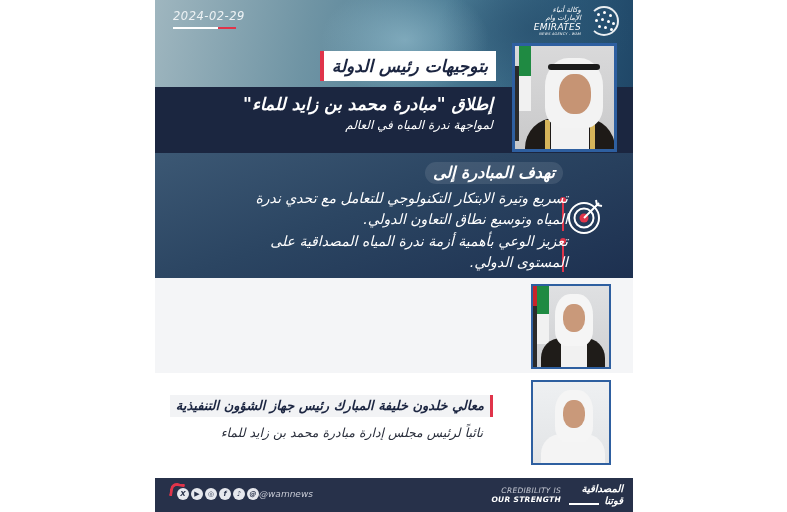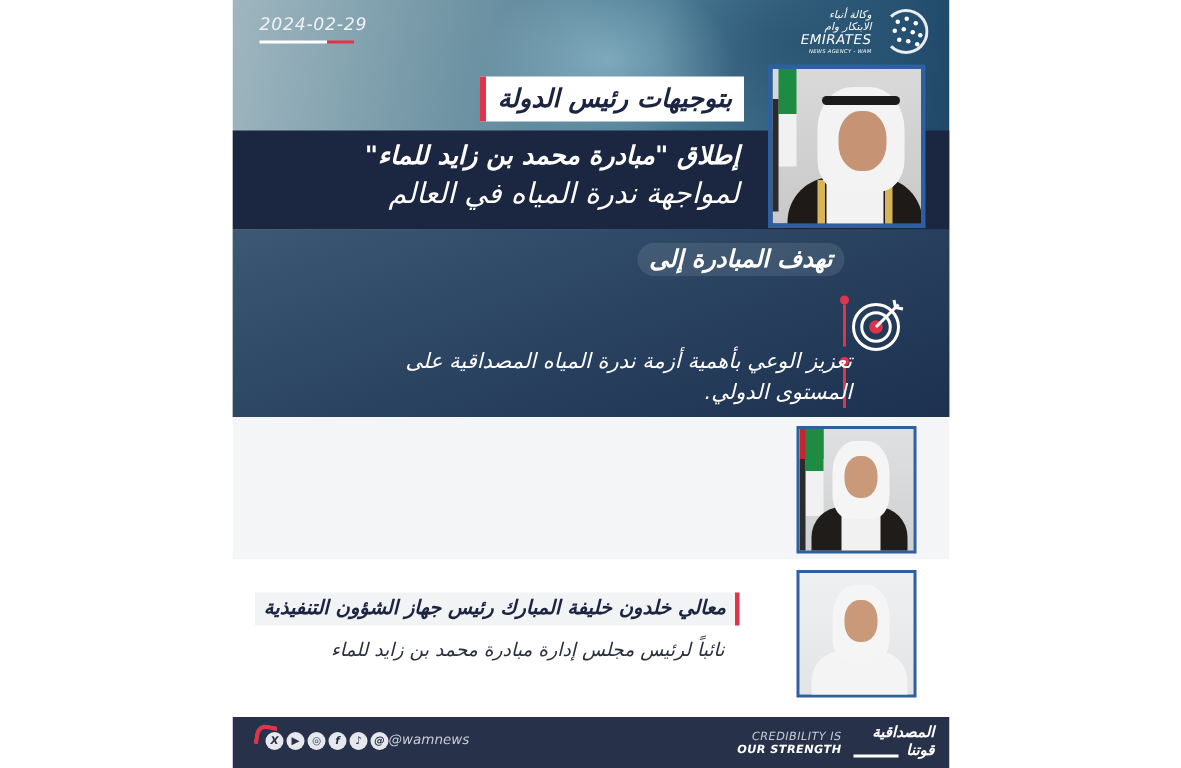--- a/index.html
+++ b/index.html
@@ -26,21 +26,21 @@
   .logo-sub { position: absolute; right: 40px; top: 28px; color: #fff; font-size: 3.5px; letter-spacing: 0.2px; }
   .logo-globe { position: absolute; right: 2px; top: 2px; width: 30px; height: 30px; border-radius: 50%; border: 2px solid rgba(255,255,255,0.9); border-left-color: transparent; }
   .logo-globe i { position: absolute; width: 3px; height: 3px; border-radius: 50%; background: #fff; }
 
   
   .title-box { position: absolute; right: 137px; top: 51px; height: 30px; background: #ffffff; border-left: 4px solid #e0344a; padding: 0 8px; display: flex; align-items: center; }
   .title-box span { font-size: 17px; font-weight: bold; color: #1b2541; direction: rtl; }
 
   .headline-band { position: absolute; left: 0; top: 87px; width: 478px; height: 66px; background: #1b2640; }
   .headline-1 { position: absolute; right: 140px; top: 94px; color: #fff; font-size: 17px; font-weight: bold; direction: rtl; white-space: nowrap; }
-  .headline-2 { position: absolute; right: 140px; top: 118px; color: #fff; font-size: 19px; direction: rtl; white-space: nowrap; }
+  .headline-2 { position: absolute; right: 140px; top: 118px; color: #fff; font-size: 12px; direction: rtl; white-space: nowrap; }
 
   .portrait-main { position: absolute; left: 357px; top: 43px; width: 105px; height: 109px; border: 3px solid #2e5fa0;
     background: linear-gradient(180deg, #d9d9da 0%, #c9c9ca 100%); overflow: hidden; }
   .flag { position: absolute; left: 0; top: 0; width: 16px; height: 95px; }
   .flag .r { position: absolute; left: 0; top: 0; width: 16px; height: 20px; background: #c8242b; }
   .flag .g { position: absolute; left: 4px; top: 0; width: 12px; height: 30px; background: #1f8a42; }
   .flag .w { position: absolute; left: 4px; top: 30px; width: 12px; height: 35px; background: #f1f1f1; }
   .flag .b { position: absolute; left: 0; top: 20px; width: 4px; height: 75px; background: #2b2b2b; }
   .head { position: absolute; left: 30px; top: 12px; width: 58px; height: 70px; border-radius: 40% 40% 30% 30%; background: #f3f3f3; }
   .face { position: absolute; left: 44px; top: 28px; width: 32px; height: 40px; border-radius: 45%; background: #c69474; }
@@ -93,21 +93,21 @@
 <div class="card">
 
   <div class="hero">
     <div class="date">2024-02-29</div>
     <div class="date-line"></div>
     <div class="date-line-red"></div>
 
     <div class="logo">
       <div class="logo-ar">
         <div>وكالة أنباء</div>
-        <div>الابتكار وام</div>
+        <div>الإمارات وام</div>
       </div>
       <div class="logo-en">EMIRATES</div>
       <div class="logo-sub">NEWS AGENCY - WAM</div>
       <div class="logo-globe">
         <i style="left:6px;top:5px"></i>
           <i style="left:12px;top:3px"></i>
           <i style="left:18px;top:6px"></i>
         <i style="left:4px;top:11px"></i>
           <i style="left:10px;top:10px"></i>
           <i style="left:16px;top:12px"></i>
@@ -141,20 +141,21 @@
       <div class="face"></div>
       <div class="agal"></div>
     </div>
   </div>
 
   <div class="goals">
     <div class="goals-title">تهدف المبادرة إلى</div>
 
     <div class="bullet-dot" style="left:405px;top:44px"></div>
     <div class="bullet-line" style="left:407px;top:50px;height:28px"></div>
+    <div class="goal goal-1">تسريع وتيرة الابتكار التكنولوجي للتعامل مع تحدي ندرة المياه وتوسيع نطاق التعاون الدولي.</div>
 
     <div class="bullet-dot" style="left:405px;top:85px"></div>
     <div class="bullet-line" style="left:407px;top:91px;height:28px"></div>
     <div class="goal goal-2">تعزيز الوعي بأهمية أزمة ندرة المياه المصداقية على المستوى الدولي.</div>
 
     <svg class="target" viewBox="0 0 40 40">
       <circle cx="18" cy="22" r="15" fill="none" stroke="#ffffff" stroke-width="2"></circle>
       <circle cx="18" cy="22" r="9.5" fill="none" stroke="#ffffff" stroke-width="2"></circle>
       <circle cx="18" cy="22" r="4.5" fill="#e0344a"></circle>
       <line x1="18" y1="22" x2="33" y2="7" stroke="#ffffff" stroke-width="2"></line>

